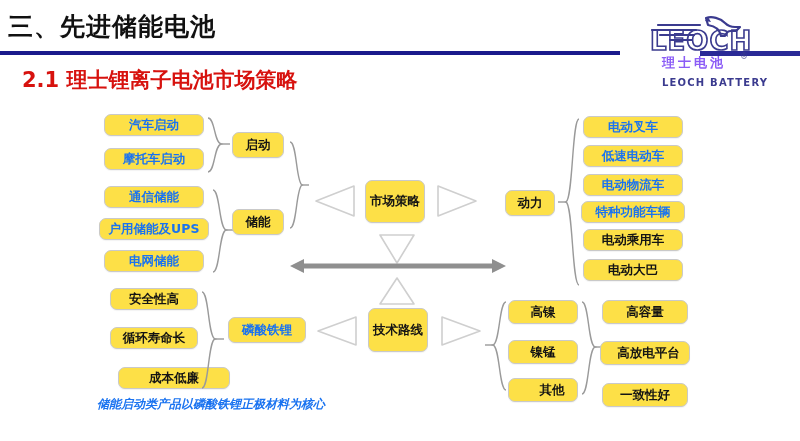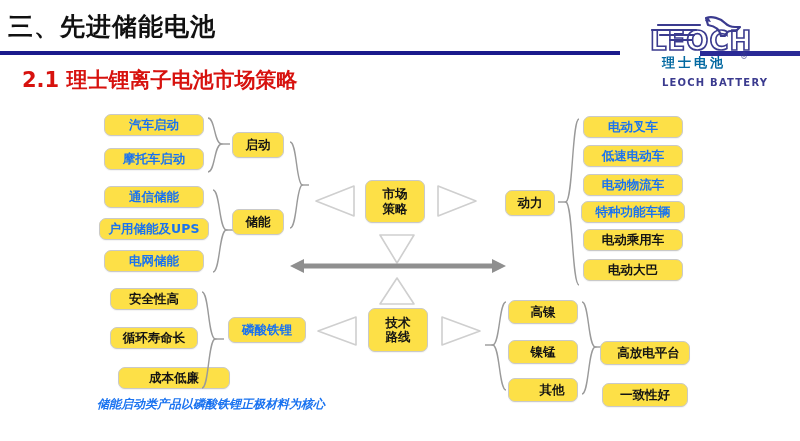--- a/index.html
+++ b/index.html
@@ -26,41 +26,41 @@
   .sub-title{
     position:absolute;left:22px;top:66px;
     font-size:21px;font-weight:bold;color:#d7120e;white-space:nowrap;
   }
 
   
   .logo{position:absolute;left:648px;top:14px;width:146px;height:72px;}
   .logo svg{display:block;}
   .logo-cn{
     position:absolute;left:14px;top:40px;font-size:13px;font-weight:bold;
-    color:#0369a1;letter-spacing:3px;white-space:nowrap;
+    color:#8b5cf6;letter-spacing:3px;white-space:nowrap;
   }
   .logo-reg{
     position:absolute;left:92px;top:38px;font-size:8px;color:#3b3b8f;
   }
   .logo-en{
     position:absolute;left:14px;top:56px;font-size:10px;font-weight:bold;
     color:#3b3b8f;letter-spacing:1.2px;white-space:nowrap;margin-top:7px;
   }
 
   
   .box{
     position:absolute;box-sizing:border-box;
     border:1px solid #c9c9c9;border-radius:7px;background:#fde047;
     display:flex;align-items:center;justify-content:center;
     font-size:12.5px;font-weight:bold;color:#141414;
     white-space:nowrap;box-shadow:0 1px 1px rgba(0,0,0,.05);
   }
   .box.blue{color:#1a73f0;}
   .box.two-line{
-    flex-direction:column;line-height:1.15;
+    line-height:1.15;
   }
   .box.two-line span{display:block;}
 
   
   .brace{position:absolute;}
   .brace svg{display:block;}
 
   
   .tri{position:absolute;}
   .tri svg{display:block;}
@@ -225,18 +225,19 @@
   <div class="box" style="left:508px;top:340px;width:70px;height:24px;">镍锰</div>
   <div class="box" style="left:508px;top:378px;width:70px;height:24px;padding-left:18px;">其他</div>
 
   <div class="brace" style="left:578px;top:300px;">
     <svg width="26" height="96" viewBox="0 0 26 96">
       <path d="M4 2 C11 2 10 45 17 47 C10 49 11 94 4 94" fill="none" stroke="#9a9a9a" stroke-width="1.4"></path>
       <path d="M17 47 L25 47" stroke="#9a9a9a" stroke-width="1.4"></path>
     </svg>
   </div>
 
+  <div class="box" style="left:602px;top:300px;width:86px;height:24px;">高容量</div>
   <div class="box" style="left:600px;top:341px;width:90px;height:24px;padding-left:7px;">高放电平台</div>
   <div class="box" style="left:602px;top:383px;width:86px;height:24px;">一致性好</div>
 
   <div class="footnote">储能启动类产品以磷酸铁锂正极材料为核心</div>
 
 </div>
 
 </body></html>

